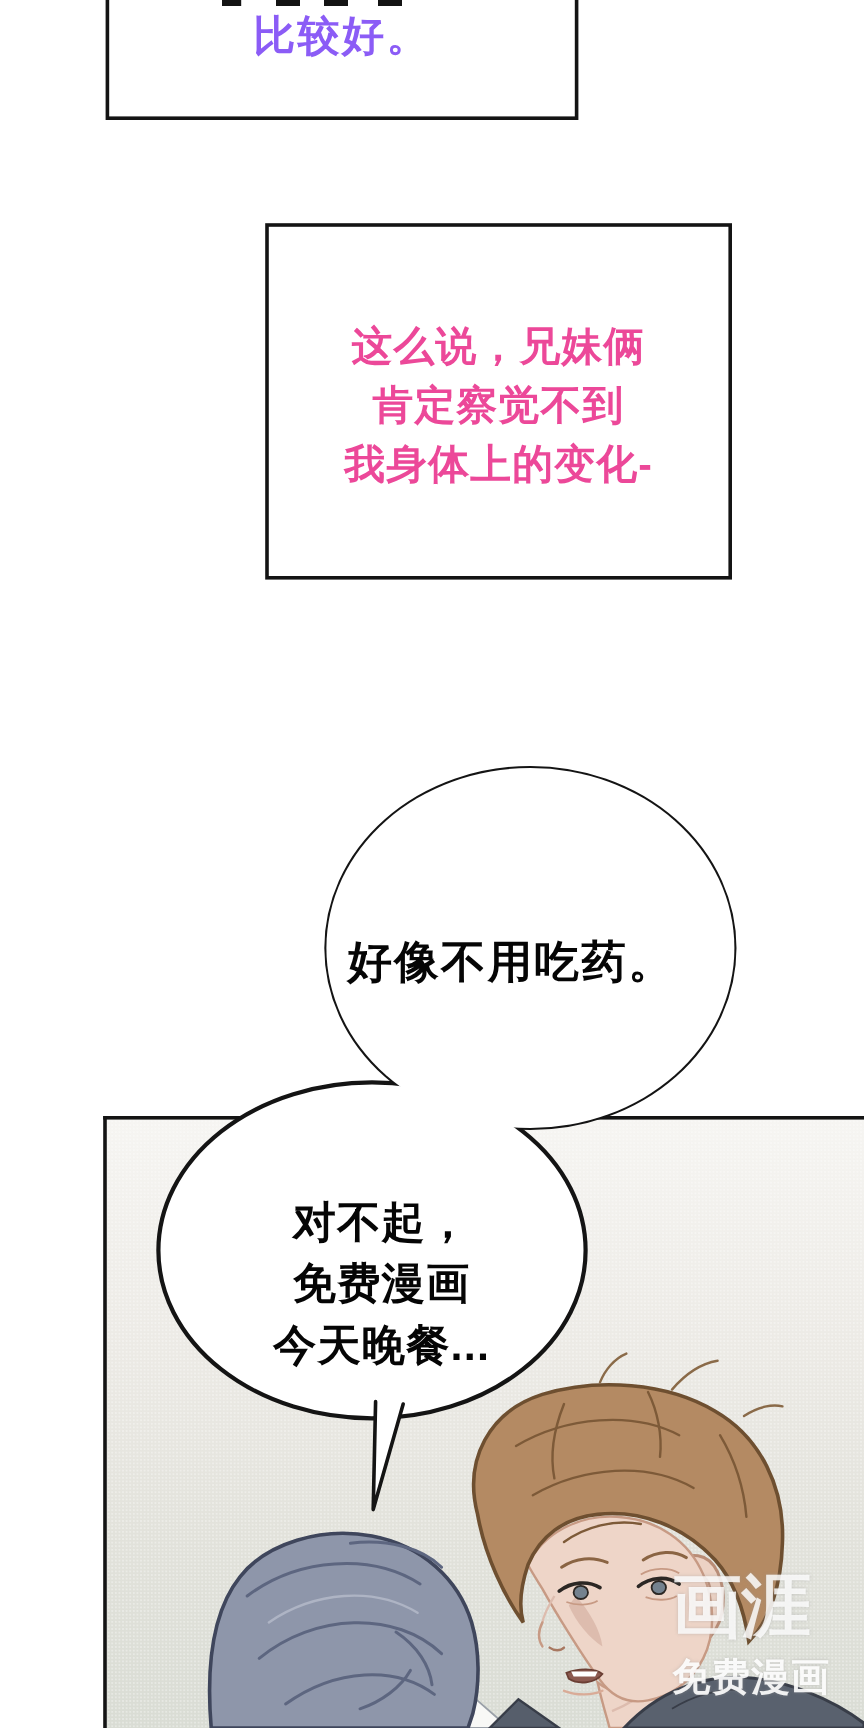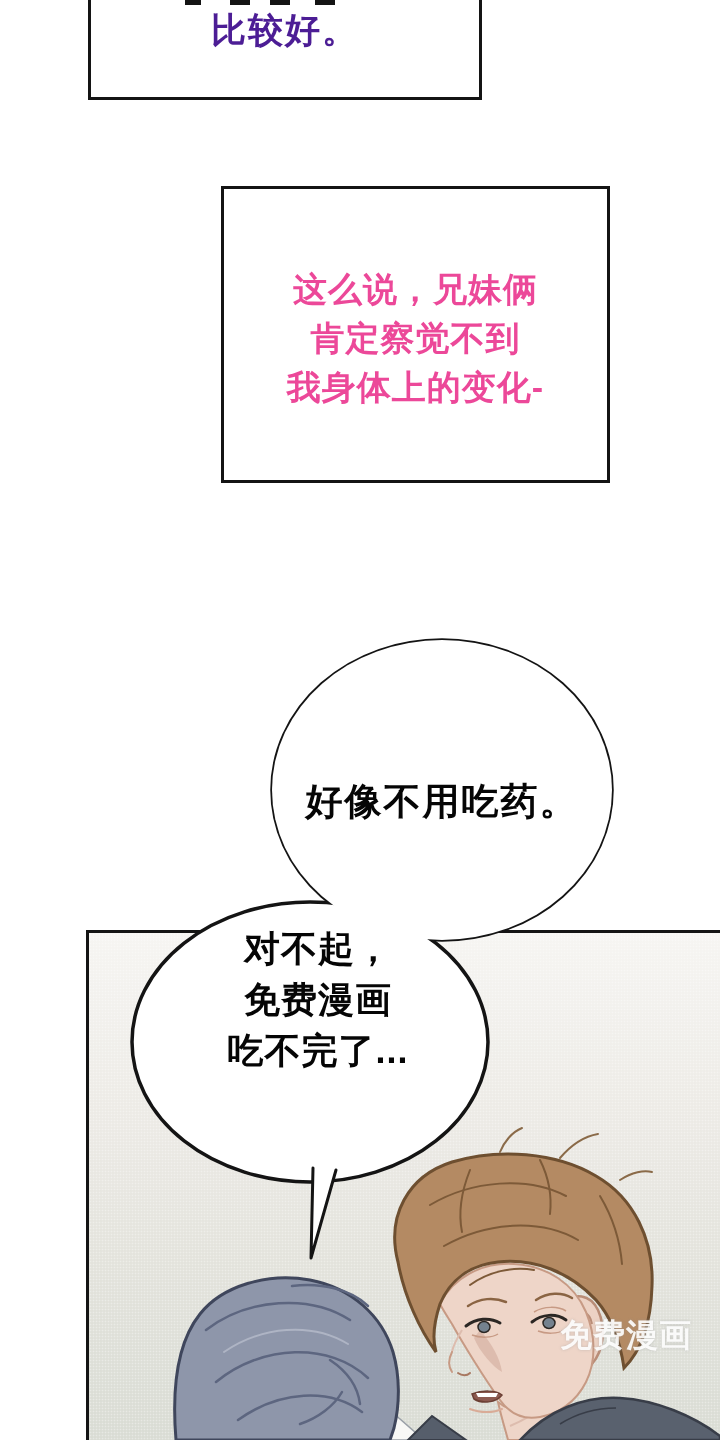--- a/index.html
+++ b/index.html
@@ -12,30 +12,30 @@
          border-left:3px solid #141414;border-top:3px solid #141414;
          background:
            radial-gradient(circle, rgba(255,255,255,.35) .5px, transparent 1.2px),
            linear-gradient(180deg,#f6f5f2 0%,#eceae5 38%,#e2e2db 68%,#d9dcd4 100%);
          background-size:3px 3px,100% 100%;}
 
   
   .nbox{box-sizing:border-box;border:3px solid #141414;background:#ffffff;}
   #box-top{left:88px;top:-46px;width:394px;height:146px;}
   #box-top .line{left:0;right:0;top:50px;text-align:center;
-                 font-size:35px;font-weight:700;color:#4c1d95;letter-spacing:2px;}
+                 font-size:35px;font-weight:700;color:#8b5cf6;letter-spacing:2px;}
   .frag{position:absolute;background:#141414;height:5px;top:43px;}
   #box-mid{left:221px;top:186px;width:389px;height:297px;}
   #box-mid .lines{left:0;right:0;top:76px;text-align:center;font-size:34px;
                   font-weight:700;color:#ec4899;line-height:49px;letter-spacing:1px;}
 
   
   .btxt{font-weight:700;color:#050505;text-align:center;}
-  #bubble1-text{left:292px;top:777px;width:300px;font-size:37px;letter-spacing:2px;}
-  #bubble2-text{left:168px;top:923px;width:300px;font-size:36px;line-height:51px;letter-spacing:1px;}
+  #bubble1-text{left:276px;top:777px;width:300px;font-size:37px;letter-spacing:2px;}
+  #bubble2-text{left:168px;top:993px;width:300px;font-size:36px;line-height:51px;letter-spacing:1px;}
 
   
   #wm{left:560px;top:1308px;width:160px;color:rgba(255,255,255,.82);
       text-shadow:0 0 3px rgba(150,150,150,.45);}
   #wm .logo{font-size:58px;font-weight:800;line-height:62px;}
   #wm .sub{font-size:32px;font-weight:700;margin-top:6px;letter-spacing:1px;
            color:rgba(255,255,255,.9);}
 
   svg{position:absolute;left:0;top:0;pointer-events:none;}
 </style>
@@ -118,37 +118,38 @@
       <path d="M 476 1393 L 498 1393 L 496 1397 L 478 1397 Z" fill="#ffffff"></path>
       <path d="M 470 1409 C 480 1413 494 1413 502 1409" fill="none" stroke="#d9ab97" stroke-width="2" stroke-linecap="round"></path>
 
       <path d="M 520 1440 C 548 1410 584 1396 620 1398 C 656 1400 694 1416 720 1436 L 720 1440 Z" fill="#59616e" stroke="#383d48" stroke-width="2.5"></path>
       <path d="M 560 1424 C 576 1414 596 1408 616 1408" fill="none" stroke="#383d48" stroke-width="1.5"></path>
     </g>
   </g>
 </svg>
 
 <div id="wm" class="abs">
+  <div class="logo">画涯</div>
   <div class="sub">免费漫画</div>
 </div>
 
 <svg width="720" height="1440" viewBox="0 0 720 1440">
   <ellipse cx="442" cy="790" rx="170" ry="150" fill="#ffffff" stroke="#141414" stroke-width="3.5"></ellipse>
   <ellipse cx="310" cy="1042" rx="178" ry="140" fill="#ffffff" stroke="#141414" stroke-width="3.5"></ellipse>
   <ellipse cx="442" cy="790" rx="170" ry="150" fill="#ffffff" stroke="none"></ellipse>
   <path d="M 313 1170 L 311 1258 L 336 1172 Z" fill="#ffffff"></path>
   <path d="M 313 1168 L 311 1258 L 336 1170" fill="none" stroke="#141414" stroke-width="3" stroke-linejoin="round" stroke-linecap="round"></path>
 </svg>
 
 <div id="bubble1-text" class="abs btxt">好像不用吃药。</div>
 
 <div id="bubble2-text" class="abs btxt">
   <div>对不起，</div>
   <div>免费漫画</div>
-  <div>吃不完了...</div>
+  <div>今天晚餐...</div>
 </div>
 
 <div id="box-top" class="abs nbox">
   <div>
     <span class="frag" style="left:94px;width:16px;"></span>
     <span class="frag" style="left:139px;width:20px;"></span>
     <span class="frag" style="left:179px;width:20px;"></span>
     <span class="frag" style="left:224px;width:20px;"></span>
   </div>
   <div class="abs line">比较好。</div>

